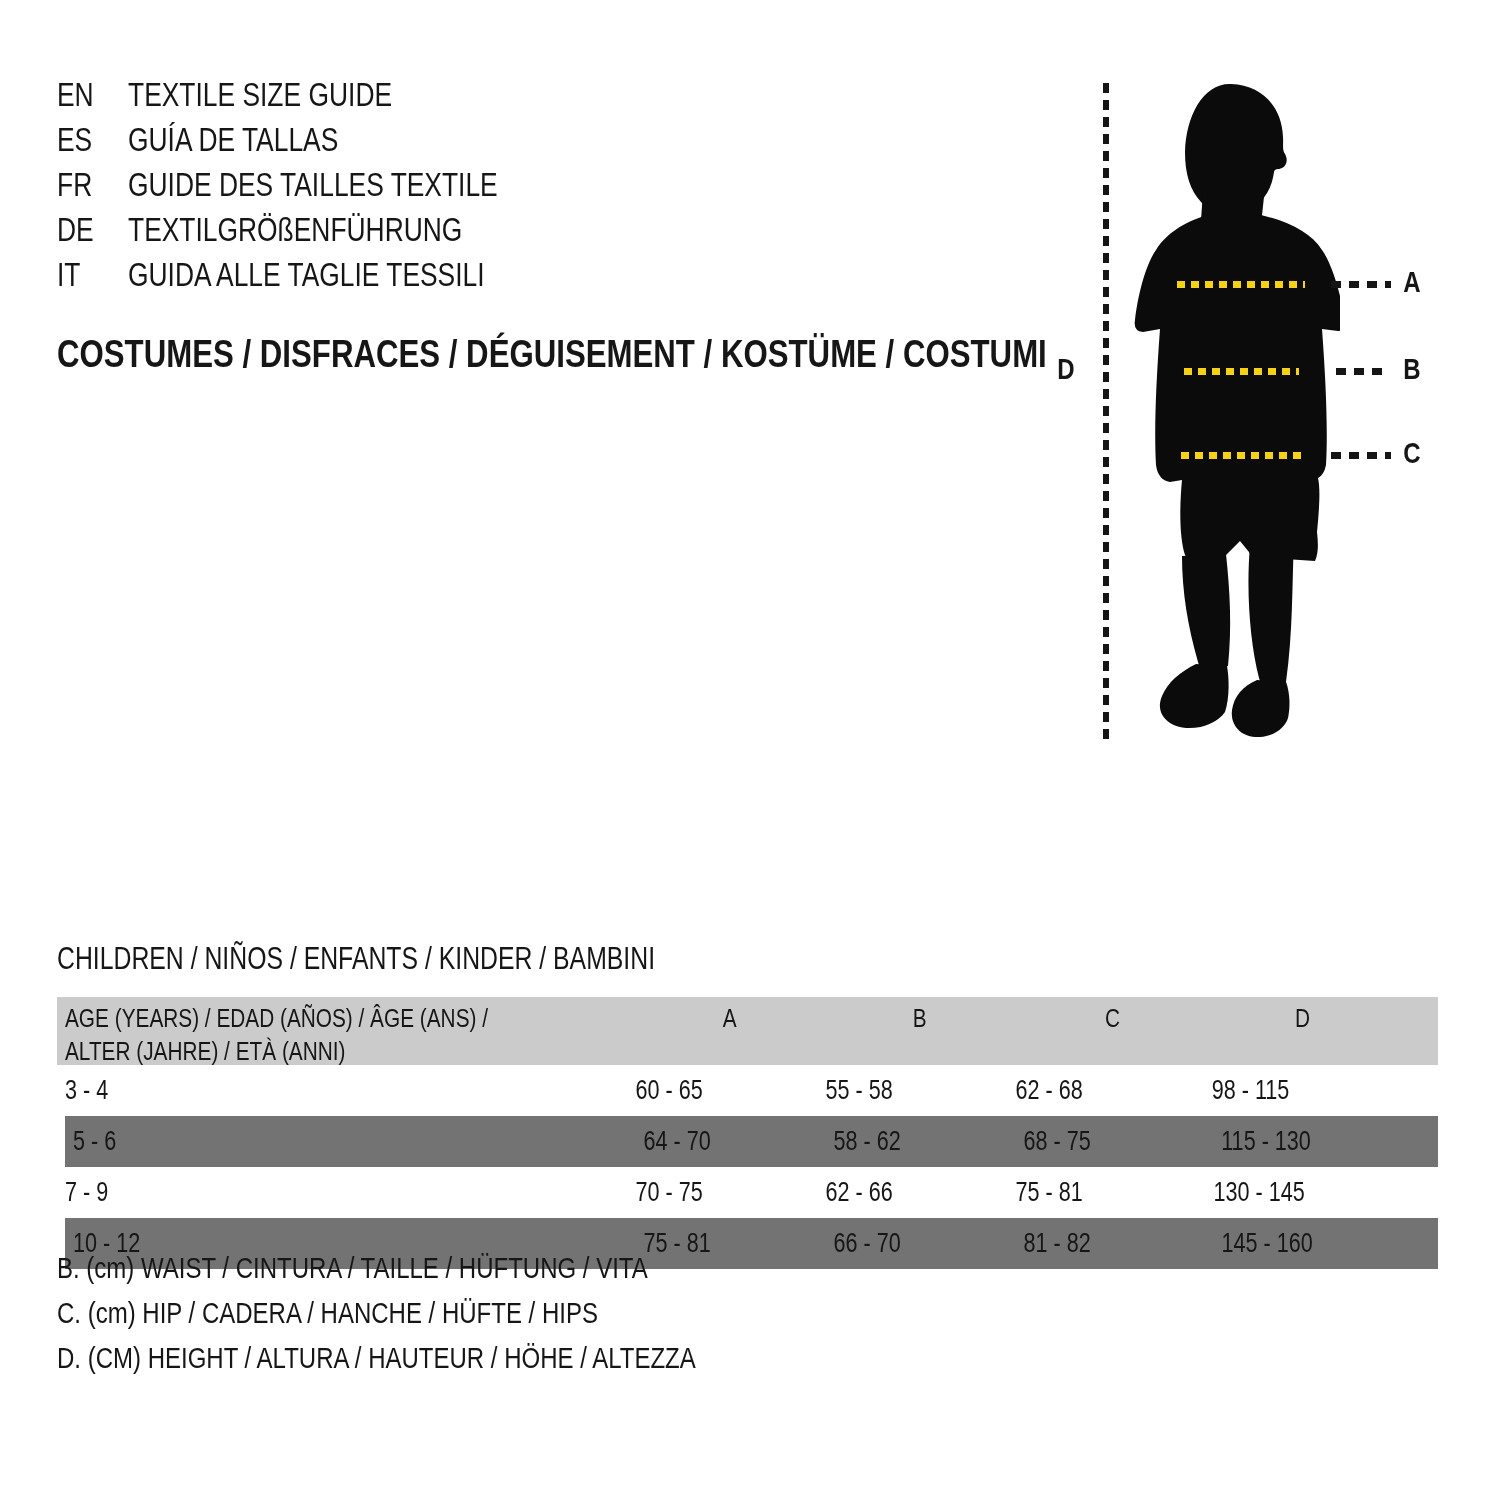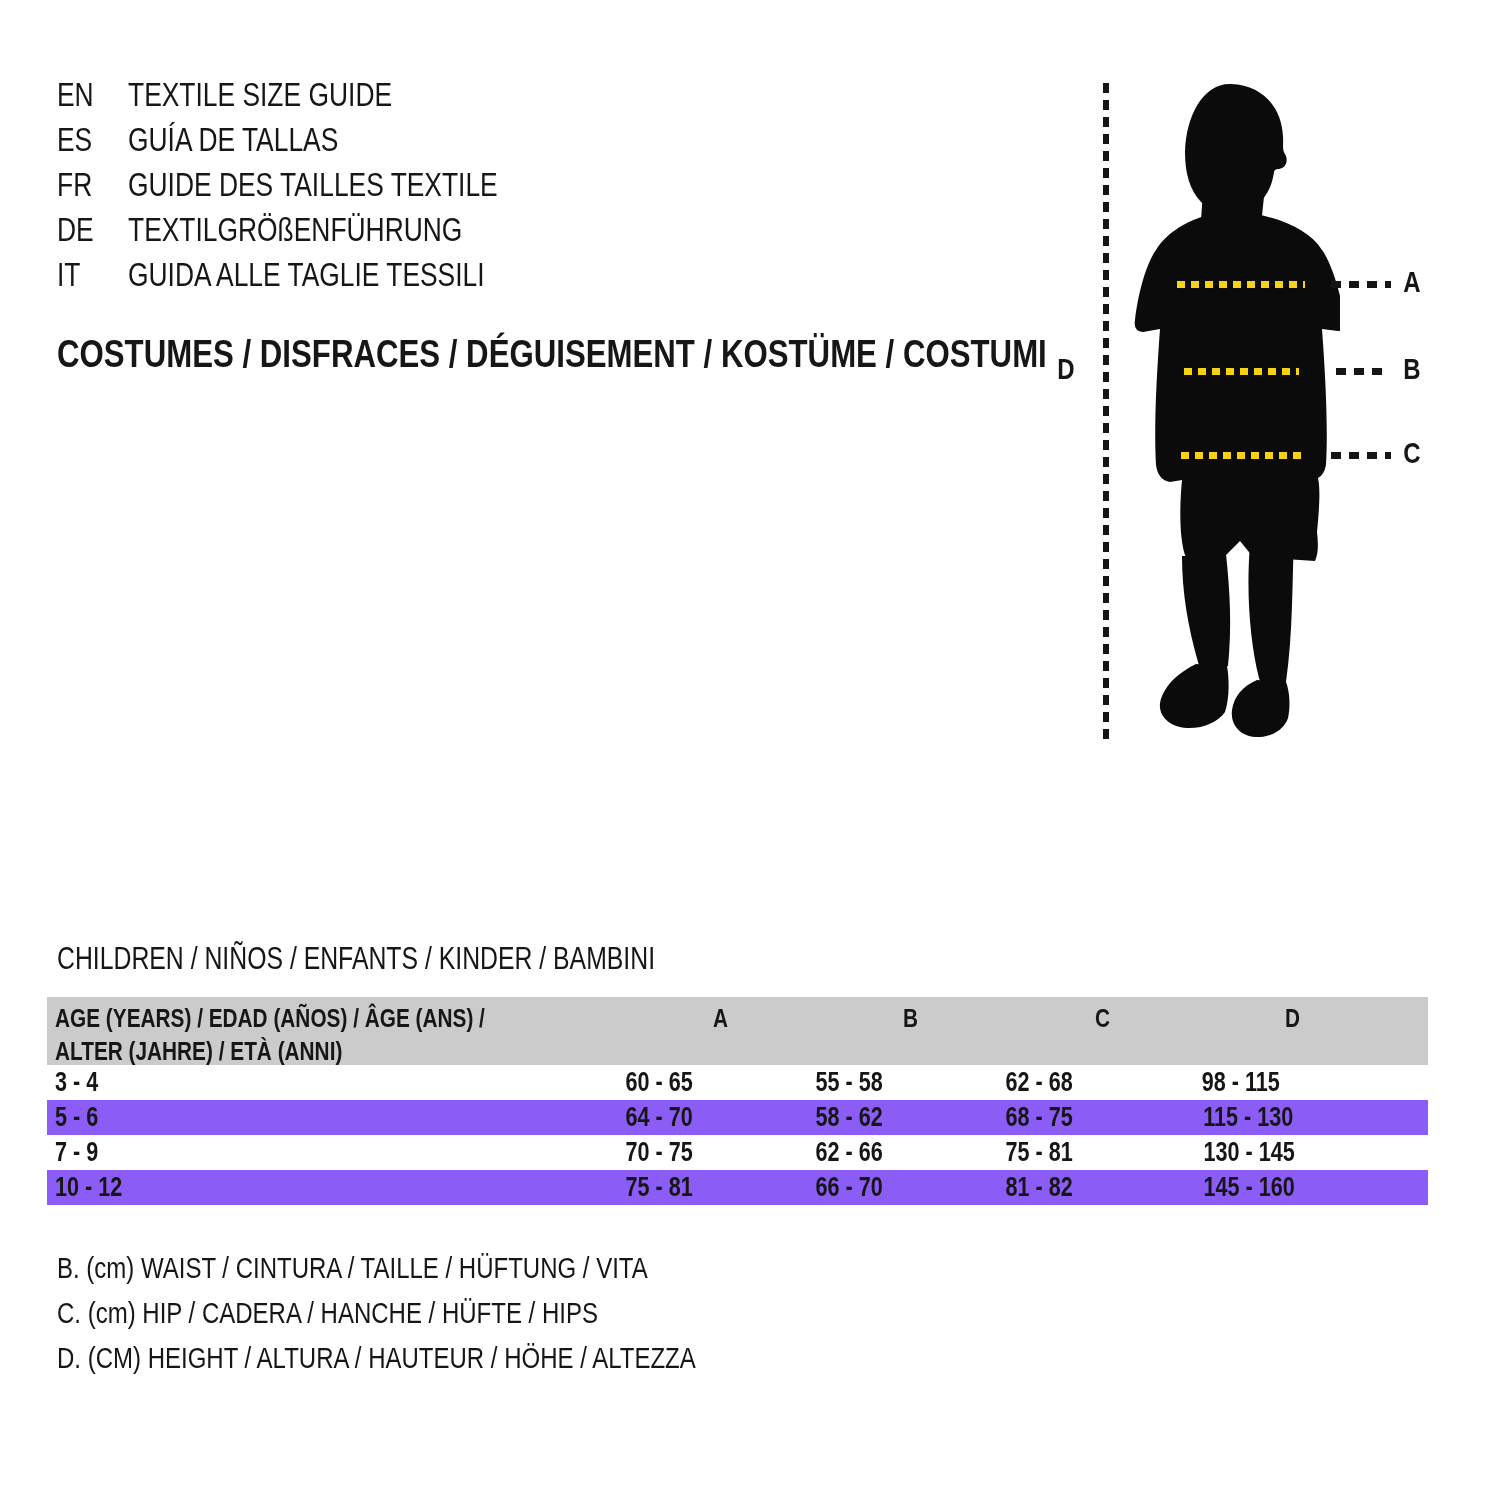--- a/index.html
+++ b/index.html
@@ -26,26 +26,26 @@
     left:1103px; top:83px; width:6px; height:657px;
     background:repeating-linear-gradient(180deg, #151515 0 10px, transparent 10px 17px);
   }
   .child-svg { left:1128px; top:82px; width:212px; height:663px; }
   .dash-y { height:7px; background:repeating-linear-gradient(90deg, #F5D216 0 8px,  transparent 8px 14px); }
   .dash-b { height:7px; background:repeating-linear-gradient(90deg, #151515 0 10px, transparent 10px 18px); }
   .mlabel { font-size:30px; font-weight:700; width:40px; text-align:center; }
 
   
   .section-title { left:57px; top:941px; font-size:31px; }
-  .size-table { left:47px; top:997px; width:1381px;font-weight:bold; }
+  .size-table { left:57px; top:997px; width:1381px; }
   .tgrid { display:grid; grid-template-columns:570px 190px 190px 195px 185px 51px; }
   .thead { background:#CBCBCB; height:68px; padding:5px 0 0 8px; font-size:26px; line-height:33px; }
   .th-letter { text-align:center; align-self:start; }
-  .trow { height:35px; font-size:27px; align-content:center; align-items:center; }
-  .trow.stripe { background:#8b5cf6; }
+  .trow { height:51px; font-size:27px; align-content:center; align-items:center; }
+  .trow.stripe { background:#737373;margin-left:8px; }
   .td-age { padding-left:8px; }
   .td-val { text-align:left; }
 
   
   .legend { left:57px; top:1245px; }
   .legend-row { height:45px; display:flex; align-items:center; font-size:30px; }
 </style>
 </head>
 <body>
 

